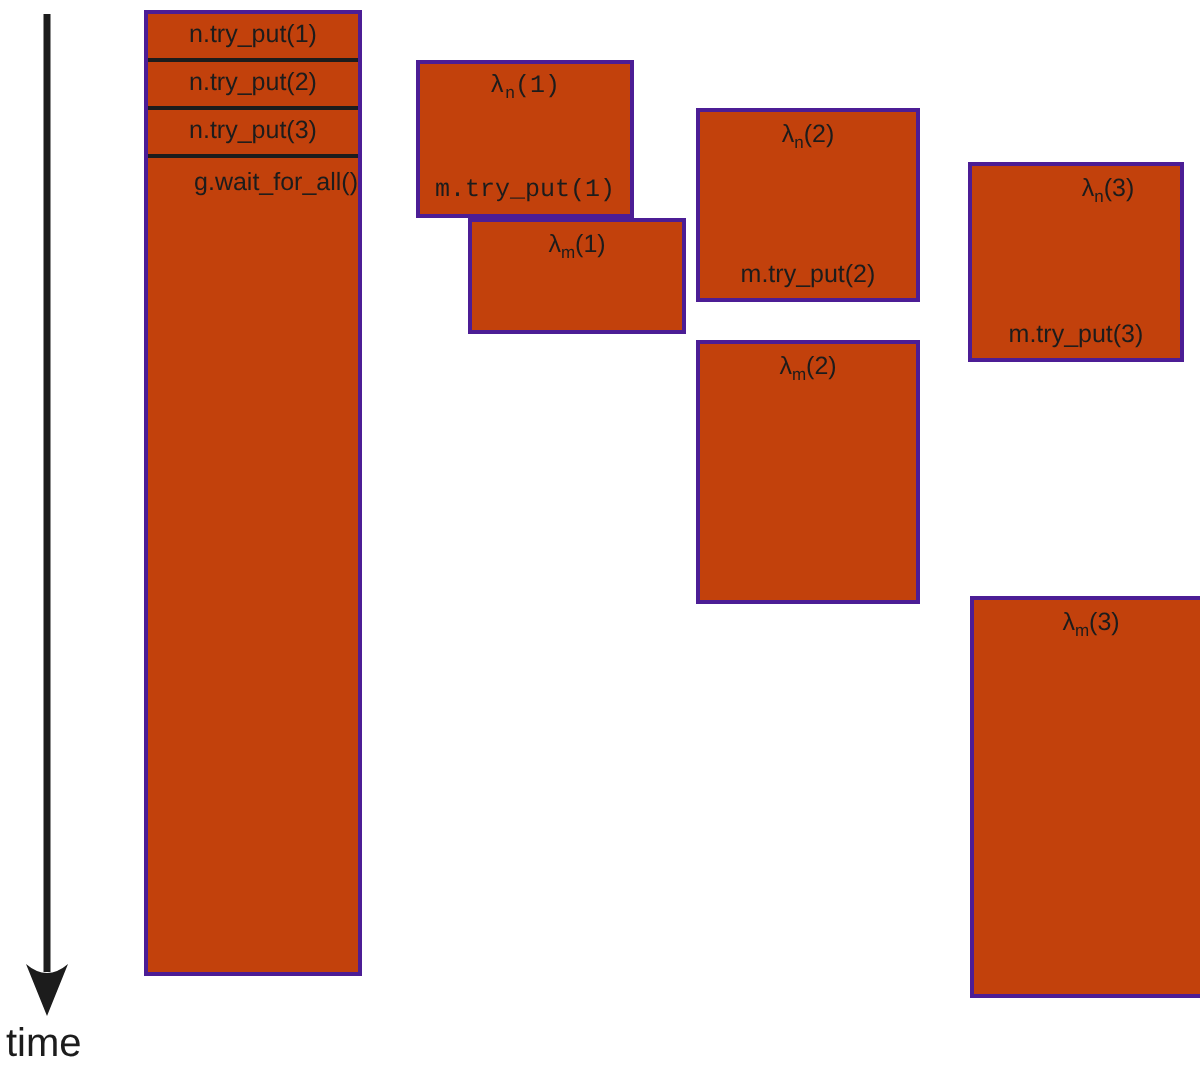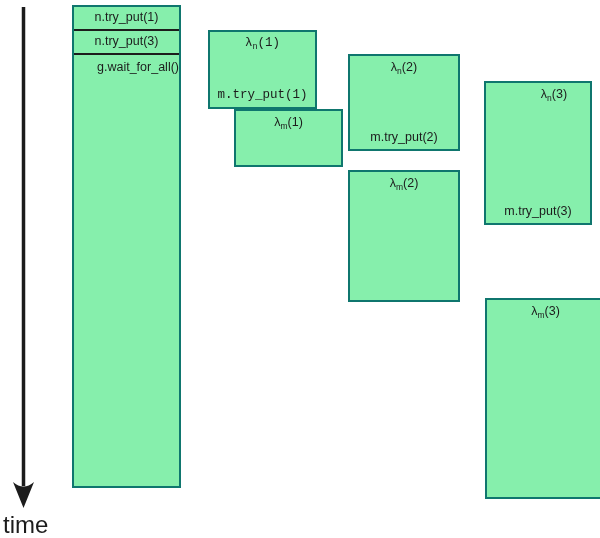--- a/index.html
+++ b/index.html
@@ -12,22 +12,22 @@
     position: relative;
     width: 600px;
     height: 538px;
     background: #ffffff;
     overflow: hidden;
     color: #1c1c1c;
   }
   .box {
     position: absolute;
     box-sizing: border-box;
-    border: 2px solid #0f766e;
-    background: #86efac;
+    border: 2px solid #4c1d95;
+    background: #c2410c;
     font-size: 12.5px;
     color: #1c1c1c;
   }
   .box-title {
     display: block;
     width: 100%;
     text-align: center;
     padding-top: 4px;
     white-space: nowrap;
   }
@@ -61,47 +61,50 @@
     position: absolute;
     left: 9px;
     top: 4px;
     width: 30px;
     height: 508px;
   }
   #time-label {
     position: absolute;
     left: 3px;
     top: 511px;
-    font-size: 24px;
+    font-size: 20px;
     color: #1c1c1c;
     white-space: nowrap;
   }
   
   #main-column   { left: 72px;  top: 5px;   width: 109px; height: 483px; }
   #task-n1       { left: 208px; top: 30px;  width: 109px; height: 79px; font-family: Liberation Mono, monospace;  }
   #task-m1       { left: 208px; top: 109px; width: 109px; height: 58px; margin-left: 26px;  }
   #task-n2       { left: 348px; top: 54px;  width: 112px; height: 97px;  }
   #task-m2       { left: 348px; top: 170px; width: 112px; height: 132px; }
-  #task-n3       { left: 484px; top: 81px;  width: 108px; height: 144px; padding-left: 32px; }
+  #task-n3       { left: 484px; top: 81px;  width: 108px; height: 100px; padding-left: 32px; }
   #task-m3       { left: 485px; top: 298px; width: 121px; height: 201px; }
 </style>
 </head>
 <body>
 
 <div id="canvas">
 
   <svg id="time-arrow-svg" viewBox="0 0 30 508" xmlns="http://www.w3.org/2000/svg">
     <line x1="14.5" y1="3" x2="14.5" y2="482" stroke="#1c1c1c" stroke-width="3.5"></line>
     <path d="M14.5 504 L4 478 Q14.5 487 25 478 Z" fill="#1c1c1c"></path>
   </svg>
   <div id="time-label">time</div>
 
   <div class="box" id="main-column">
     <div class="tryput-row">
       <span>n.try_put(1)</span>
+    </div>
+    <div class="tryput-row">
+      <span>n.try_put(2)</span>
     </div>
     <div class="tryput-row">
       <span>n.try_put(3)</span>
     </div>
     <div class="wait-row">
       <span>g.wait_for_all()</span>
     </div>
   </div>
 
   <div class="box" id="task-n1">

